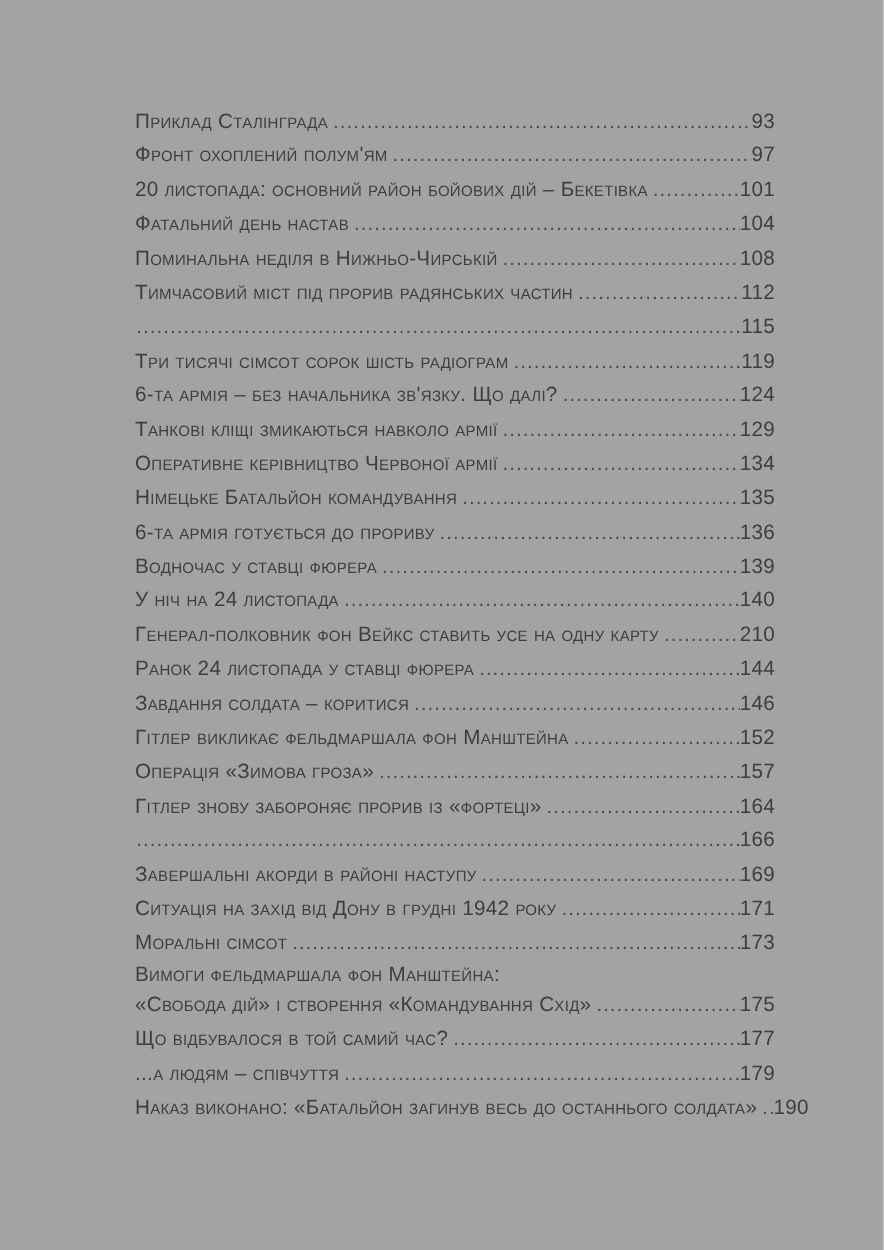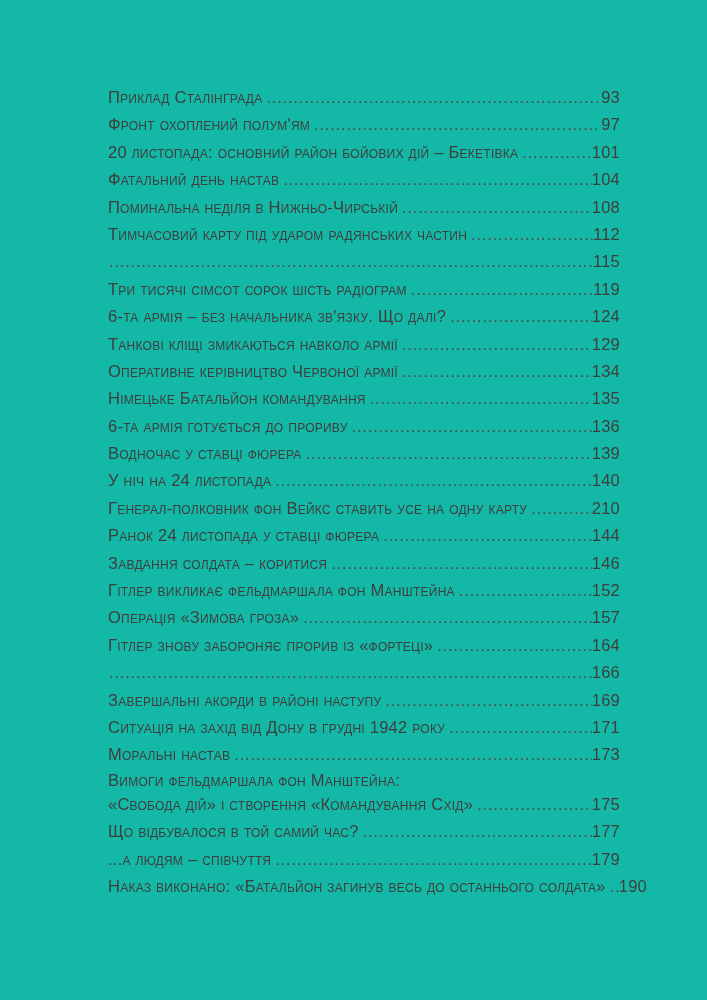--- a/index.html
+++ b/index.html
@@ -4,21 +4,21 @@
 <style>
   html, body {
     margin: 0;
     padding: 0;
     background: #ffffff;
   }
   .page {
     position: relative;
     width: 707px;
     height: 1000px;
-    background: #14b8a6;
+    background: #a3a3a3;
     overflow: hidden;
     font-family: "Liberation Sans", "DejaVu Sans", sans-serif;
   }
   .toc {
     position: absolute;
     left: 108px;
     top: 84px;
     width: 512px;
   }
   .toc-row {
@@ -81,21 +81,21 @@
     <span class="toc-title">Фатальний день настав</span>
     <span class="toc-leader" aria-hidden="true">............................................................................................................................................</span>
     <span class="toc-page">104</span>
   </div>
       <div class="toc-row">
     <span class="toc-title">Поминальна неділя в Нижньо-Чирській</span>
     <span class="toc-leader" aria-hidden="true">............................................................................................................................................</span>
     <span class="toc-page">108</span>
   </div>
       <div class="toc-row">
-    <span class="toc-title">Тимчасовий карту під ударом радянських частин</span>
+    <span class="toc-title">Тимчасовий міст під прорив радянських частин</span>
     <span class="toc-leader" aria-hidden="true">............................................................................................................................................</span>
     <span class="toc-page">112</span>
   </div>
       <div class="toc-row">
     <span class="toc-leader" aria-hidden="true">............................................................................................................................................</span>
     <span class="toc-page">115</span>
   </div>
       <div class="toc-row">
     <span class="toc-title">Три тисячі сімсот сорок шість радіограм</span>
     <span class="toc-leader" aria-hidden="true">............................................................................................................................................</span>
@@ -174,21 +174,21 @@
     <span class="toc-title">Завершальні акорди в районі наступу</span>
     <span class="toc-leader" aria-hidden="true">............................................................................................................................................</span>
     <span class="toc-page">169</span>
   </div>
       <div class="toc-row">
     <span class="toc-title">Ситуація на захід від Дону в грудні 1942 року</span>
     <span class="toc-leader" aria-hidden="true">............................................................................................................................................</span>
     <span class="toc-page">171</span>
   </div>
       <div class="toc-row">
-    <span class="toc-title">Моральні настав</span>
+    <span class="toc-title">Моральні сімсот</span>
     <span class="toc-leader" aria-hidden="true">............................................................................................................................................</span>
     <span class="toc-page">173</span>
   </div>
       <div class="toc-row tight">
     <span class="toc-title">Вимоги фельдмаршала фон Манштейна:</span>
 
   </div>
       <div class="toc-row">
     <span class="toc-title">«Свобода дій» і створення «Командування Схід»</span>
     <span class="toc-leader" aria-hidden="true">............................................................................................................................................</span>

